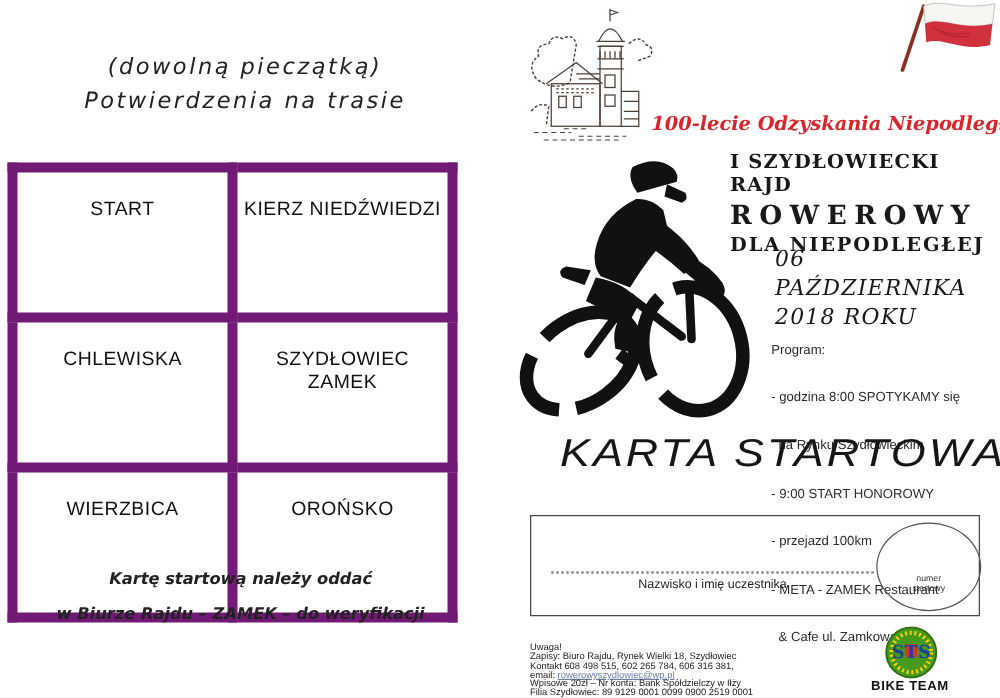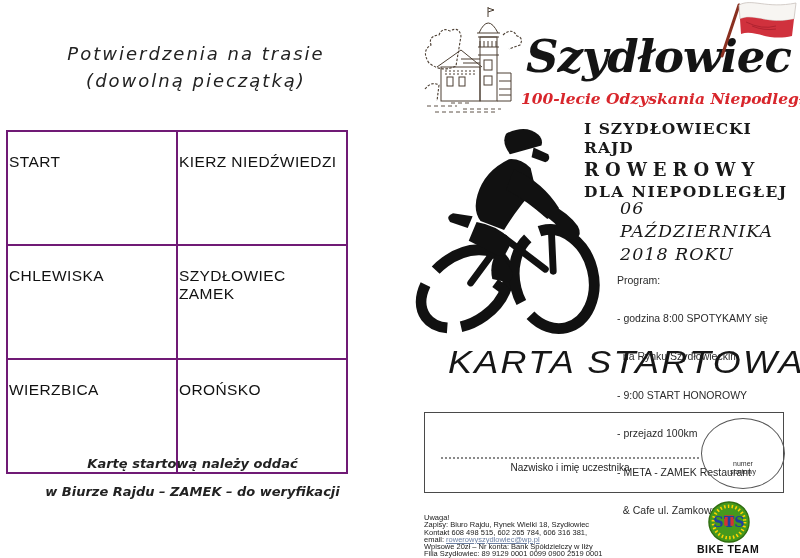--- a/index.html
+++ b/index.html
@@ -4,34 +4,34 @@
 <style>
   html,body{margin:0;padding:0;background:#e8e8e8;}
   .page{position:relative;width:800px;height:558px;background:#ffffff;overflow:hidden;
         font-family:"Liberation Sans",sans-serif;color:#1a1a1a;}
   .abs{position:absolute;}
 
   
   .hand{font-family:"DejaVu Sans",sans-serif;font-style:italic;}
   .lp-heading{left:18px;top:40px;width:356px;text-align:center;font-size:18px;letter-spacing:2px;line-height:27px;color:#222;}
   .route-table{left:6px;top:130px;border-collapse:collapse;table-layout:fixed;}
-  .route-table td{border:2px solid #701a75;width:166px;height:90px;vertical-align:top;
-                  padding-top:21px;font-size:15.5px;letter-spacing:.4px;color:#111;}
+  .route-table td{border:8px solid #701a75;width:166px;height:90px;vertical-align:top;
+                  text-align:center;padding-top:21px;font-size:15.5px;letter-spacing:.4px;color:#111;}
   .lp-footer{left:5px;top:450px;width:375px;text-align:center;font-size:13px;font-weight:700;line-height:28px;color:#222;}
 
   
   .title{left:526px;top:30px;width:272px;font-family:"DejaVu Serif",serif;font-style:italic;font-weight:700;
          font-size:45px;letter-spacing:-1px;color:#141414;white-space:nowrap;}
   .subtitle{left:521px;top:89px;font-family:"DejaVu Serif",serif;font-style:italic;font-weight:700;
             font-size:15.5px;color:#d8262c;white-space:nowrap;}
 
   
   .event{left:584px;top:119px;width:215px;font-family:"DejaVu Serif",serif;font-weight:700;color:#191919;}
   .event .l1{font-size:15.5px;letter-spacing:1px;}
-  .event .l2{font-size:18px;letter-spacing:6px;margin-top:2px;}
+  .event .l2{font-size:21px;letter-spacing:6px;margin-top:2px;}
   .event .l3{font-size:15.5px;letter-spacing:1.5px;margin-top:2px;}
   .date{left:620px;top:197px;font-family:"DejaVu Serif",serif;font-style:italic;font-size:17.5px;
         letter-spacing:1px;line-height:23px;color:#191919;}
   .program{left:617px;top:248px;font-size:10.5px;line-height:12.8px;color:#2b2b2b;white-space:pre;}
 
   
   .card-title{left:448px;top:345px;font-style:italic;font-size:31px;letter-spacing:2px;
               transform:scaleX(1.16);transform-origin:left center;white-space:nowrap;color:#161616;}
   .card-box{left:424px;top:412px;width:358px;height:79px;border:1.5px solid #4a4a4a;}
   .dotline{left:16px;top:44px;width:258px;border-top:2px dotted #8a8a8a;}
@@ -45,22 +45,22 @@
   .logo-wrap{left:694px;top:501px;width:70px;text-align:center;}
   .logo-caption{left:682px;top:543px;width:92px;text-align:center;font-size:10.5px;font-weight:700;
                 letter-spacing:.5px;color:#111;}
 </style>
 </head>
 <body>
 
 <div class="page">
 
   <div class="abs hand lp-heading">
+    <div>(dowolną pieczątką)</div>
     <div>Potwierdzenia na trasie</div>
-    <div>(dowolną pieczątką)</div>
   </div>
 
   <table class="abs route-table">
     <tbody>
         <tr>
       <td>START</td>
       <td>KIERZ NIEDŹWIEDZI</td>
     </tr>
     <tr>
       <td>CHLEWISKA</td>
@@ -99,21 +99,20 @@
     <g fill="none" stroke="#4c3f33" stroke-width="1.1" stroke-dasharray="2.5 1.5">
       <path d="M8,60 q-8,-12 2,-18 q-3,-9 8,-10 q3,-8 11,-4 q9,-5 11,5 l-5,30 q-14,7 -27,-3 z"></path>
       <path d="M82,32 q9,-8 14,1 q7,2 3,9 l-11,4"></path>
       <path d="M4,86 q6,-8 14,-4 l-2,16"></path>
     </g>
     <g stroke="#4c3f33" stroke-width="0.9" stroke-dasharray="4 3">
       <path d="M6,103 h30 M42,106 h38 M14,109 h62 M30,100 h18"></path>
     </g>
   </svg>
 
-  <div class="abs title">Szydłowiec</div>
   <div class="abs subtitle">100-lecie Odzyskania Niepodległości</div>
 
   <svg class="abs" style="left:708px;top:0px;" width="92" height="58" viewBox="0 0 92 58">
     <path d="M14,56 L31,5" stroke="#8a3020" stroke-width="3" stroke-linecap="round"></path>
     <path d="M31,5 C44,-2 58,9 88,3 L86,19 C60,25 46,13 32,19 Z" fill="#f7f5f2" stroke="#c9c2bc" stroke-width="0.8"></path>
     <path d="M32,19 C46,13 60,25 86,19 L84,36 C60,42 47,29 33,34 Z" fill="#d0313d"></path>
     <path d="M38,22 q16,8 30,4 M44,26 q12,5 24,3" stroke="#b02330" stroke-width="1" fill="none"></path>
   </svg>
 
   <svg class="abs" style="left:415px;top:114px;" width="188" height="224" viewBox="0 0 190 228">

